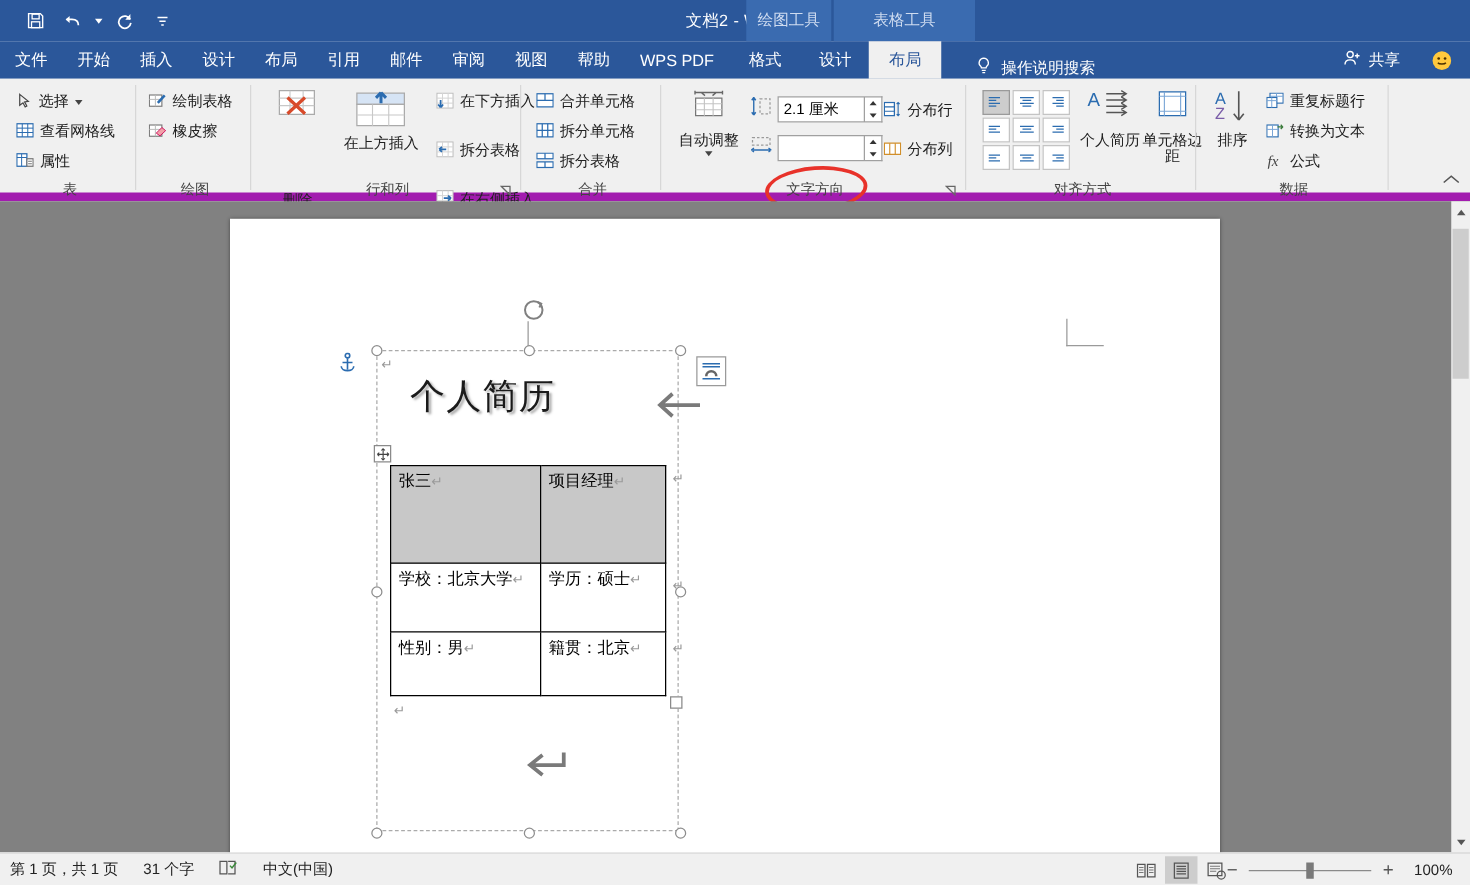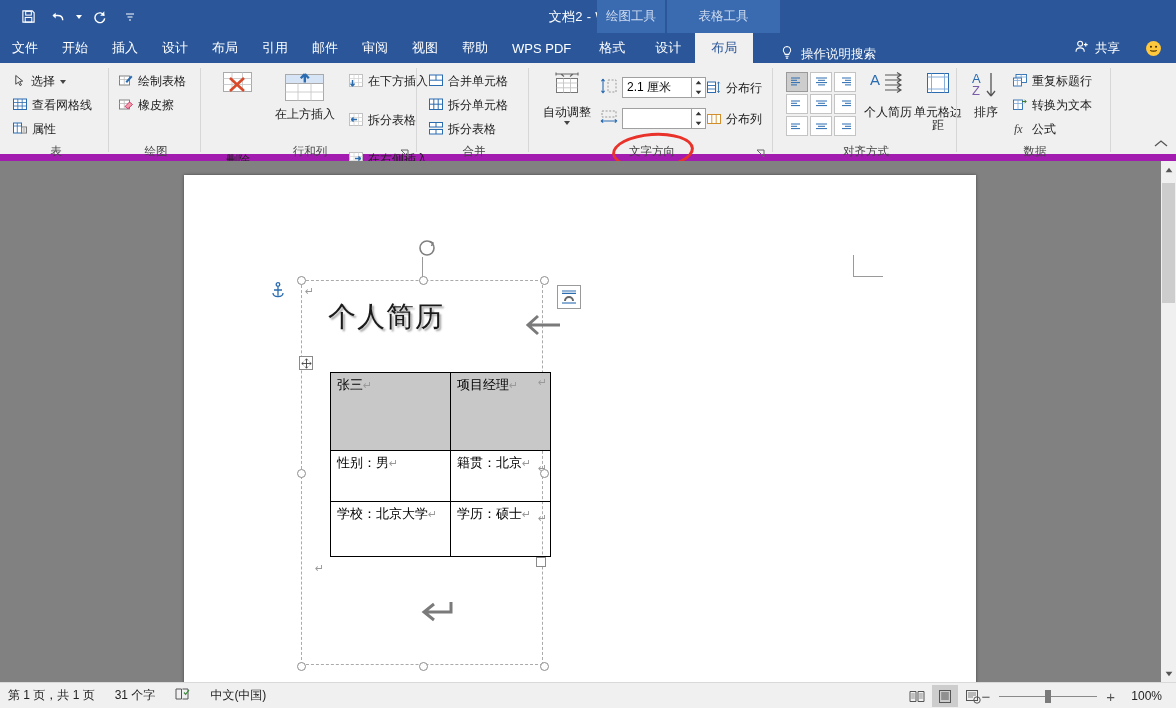--- a/index.html
+++ b/index.html
@@ -707,44 +707,44 @@
           <path d="M2 15h14" stroke="#2b6cb0" stroke-width="1.1"></path>
         </svg>
     </div>
 
     <div class="tbl-move" style="left:115px; top:181px;">
       <svg width="11" height="11" viewBox="0 0 11 11">
           <path d="M5.5 .8v9.4M.8 5.5h9.4M5.5 .8l-1.4 1.6M5.5 .8l1.4 1.6M5.5 10.2l-1.4-1.6M5.5 10.2l1.4-1.6M.8 5.5l1.6-1.4M.8 5.5l1.6 1.4M10.2 5.5l-1.6-1.4M10.2 5.5l-1.6 1.4" stroke="#444" stroke-width=".9" fill="none"></path>
         </svg>
     </div>
 
-    <table class="tbl" style="left:146px; top:197px;">
+    <table class="tbl" style="left:128px; top:197px;font-family:Liberation Serif, serif;">
       <tbody>
           <tr>
         <td class="sel" style="width:120px; height:78px;">
           <span>张三</span><span class="pmark">↵</span>
         </td>
         <td class="sel" style="width:100px; height:78px;">
           <span>项目经理</span><span class="pmark">↵</span>
         </td>
       </tr>
       <tr>
+        <td style="height:55px;">
+          <span>学校：北京大学</span><span class="pmark">↵</span>
+        </td>
+        <td style="height:55px;">
+          <span>学历：硕士</span><span class="pmark">↵</span>
+        </td>
+      </tr>
+      <tr>
         <td style="height:51px;">
           <span>性别：男</span><span class="pmark">↵</span>
         </td>
         <td style="height:51px;">
           <span>籍贯：北京</span><span class="pmark">↵</span>
-        </td>
-      </tr>
-      <tr>
-        <td style="height:55px;">
-          <span>学校：北京大学</span><span class="pmark">↵</span>
-        </td>
-        <td style="height:55px;">
-          <span>学历：硕士</span><span class="pmark">↵</span>
         </td>
       </tr>
     </tbody>
       </table>
 
     <span class="outside-pmark" style="left:354px; top:201px;">↵</span>
     <span class="outside-pmark" style="left:354px; top:287px;">↵</span>
     <span class="outside-pmark" style="left:354px; top:337px;">↵</span>
     <span class="outside-pmark" style="left:131px; top:387px;">↵</span>
 

